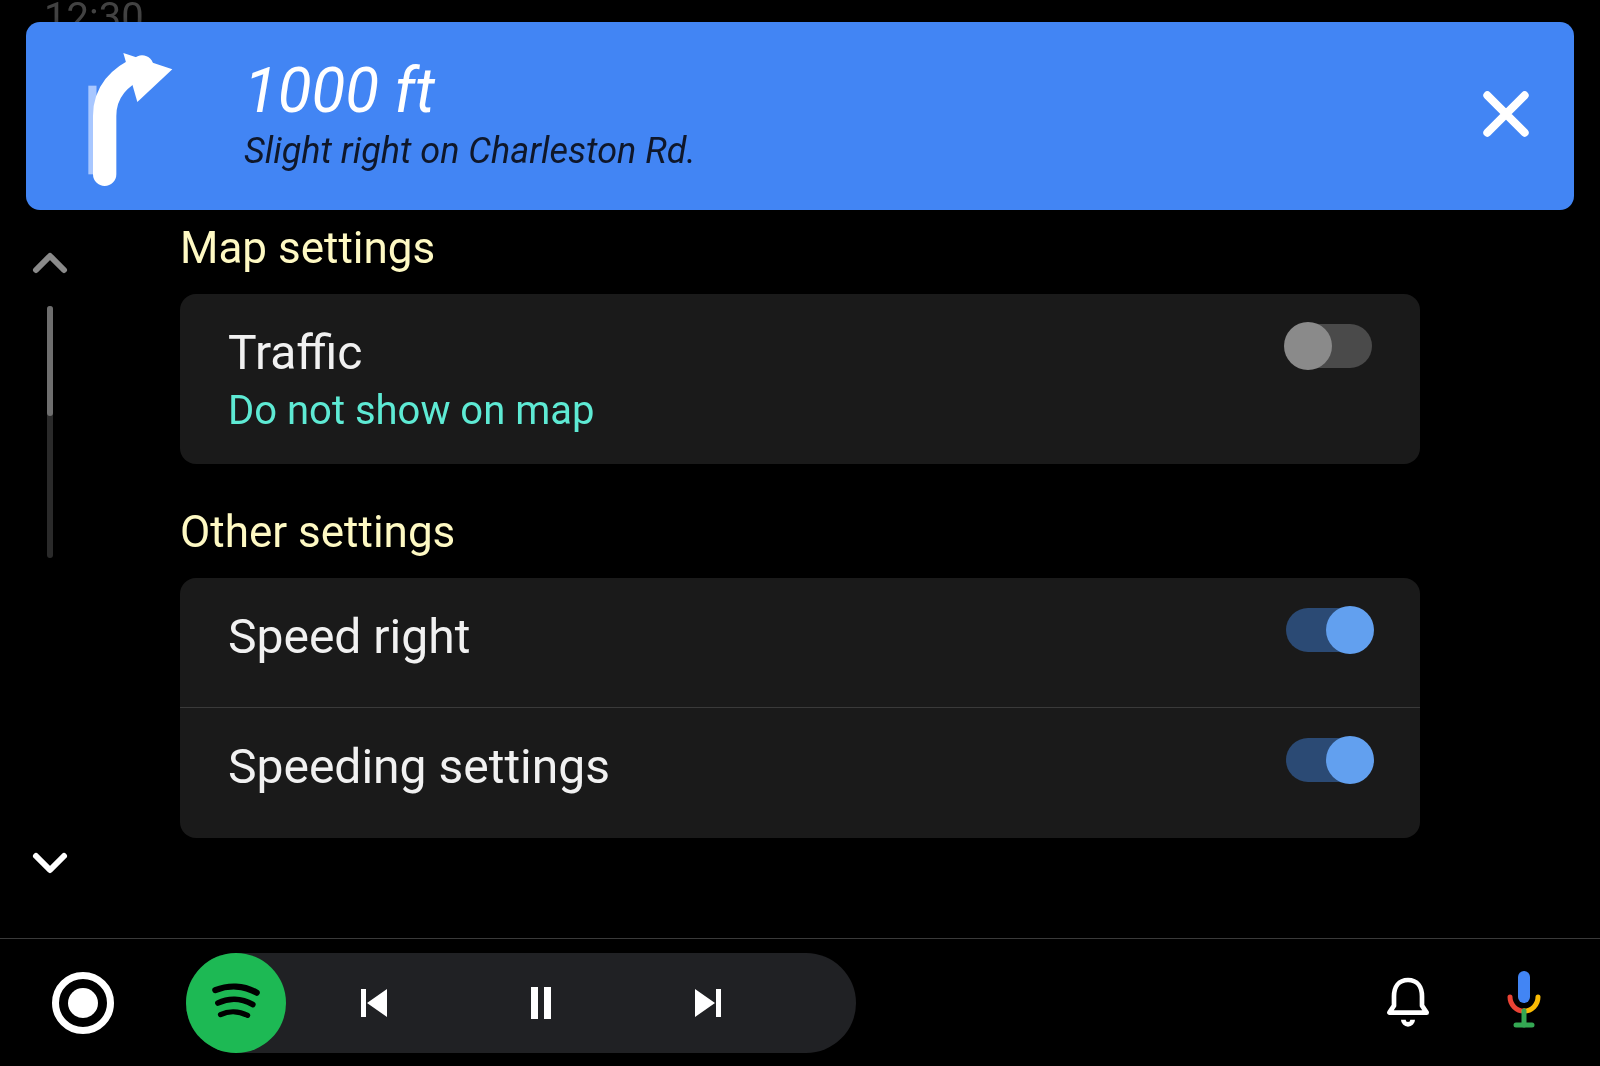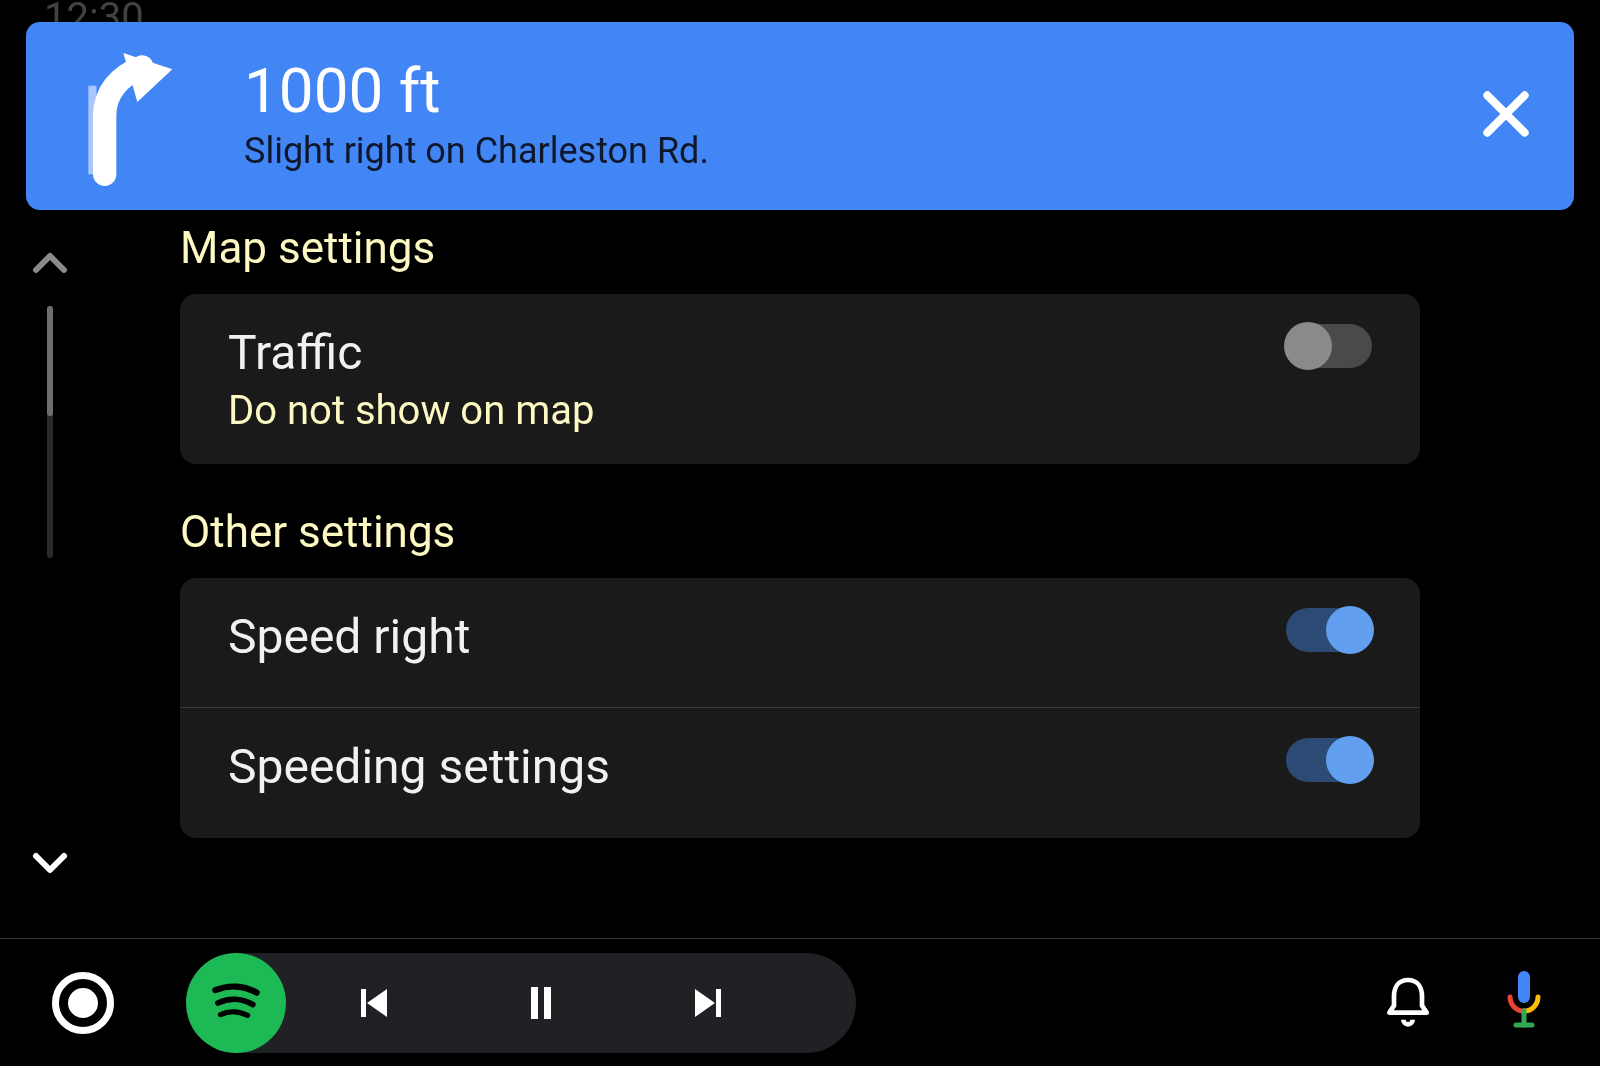--- a/index.html
+++ b/index.html
@@ -32,21 +32,21 @@
     display: flex;
     align-items: center;
     padding: 0 36px 0 30px;
     box-shadow: 0 2px 6px rgba(0,0,0,.4);
   }
   .direction-icon {
     width: 130px;
     display: flex; align-items: center; justify-content: center;
   }
   .direction-icon svg { width: 120px; height: 140px; }
-  .direction-text { flex: 1; padding-left: 58px; }
+  .direction-text { flex: 1; padding-left: 58px; font-style: italic; }
   .direction-distance {
     font-size: 62px; font-weight: 400; color: #fff; line-height: 1;
     margin-bottom: 8px;
   }
   .direction-instr {
     font-size: 36px; color: #0f172a;
   }
   .direction-close {
     margin-left: 20px;
     cursor: pointer;
@@ -87,21 +87,21 @@
   }
   .row {
     display: flex; 
     padding: 30px 48px 30px 48px;
     min-height: 130px;
     border-bottom: 1px solid #3a3a3a;
   }
   .row:last-child { border-bottom: none; }
   .row .labels { flex: 1; }
   .row .title { font-size: 48px; color: #f1f1f1; }
-  .row .subtitle { font-size: 40px; color: #fef9c3; margin-top: 6px; }
+  .row .subtitle { font-size: 40px; color: #5eead4; margin-top: 6px; }
   .toggle {
     width: 86px; height: 44px; border-radius: 22px;
     background: #4a4a4a; position: relative; cursor: pointer;
   }
   .toggle .knob {
     position: absolute; top: -2px; left: -2px;
     width: 48px; height: 48px; border-radius: 50%;
     background: #8a8a8a;
   }
   .toggle.on { background: #2b4a74; }

